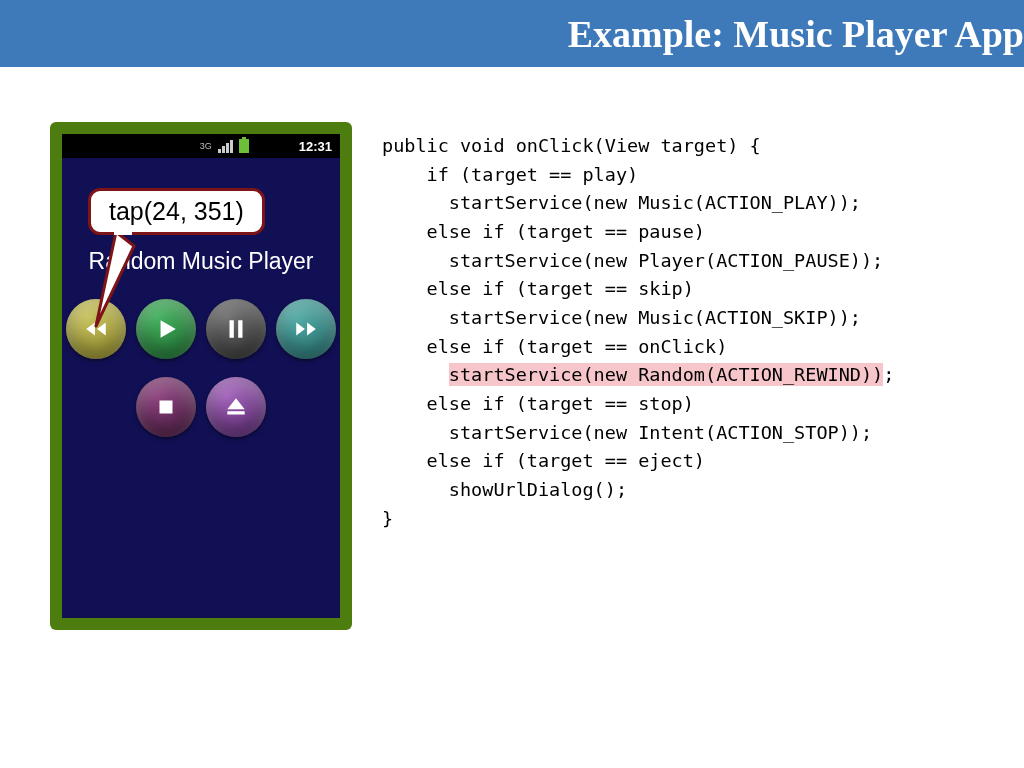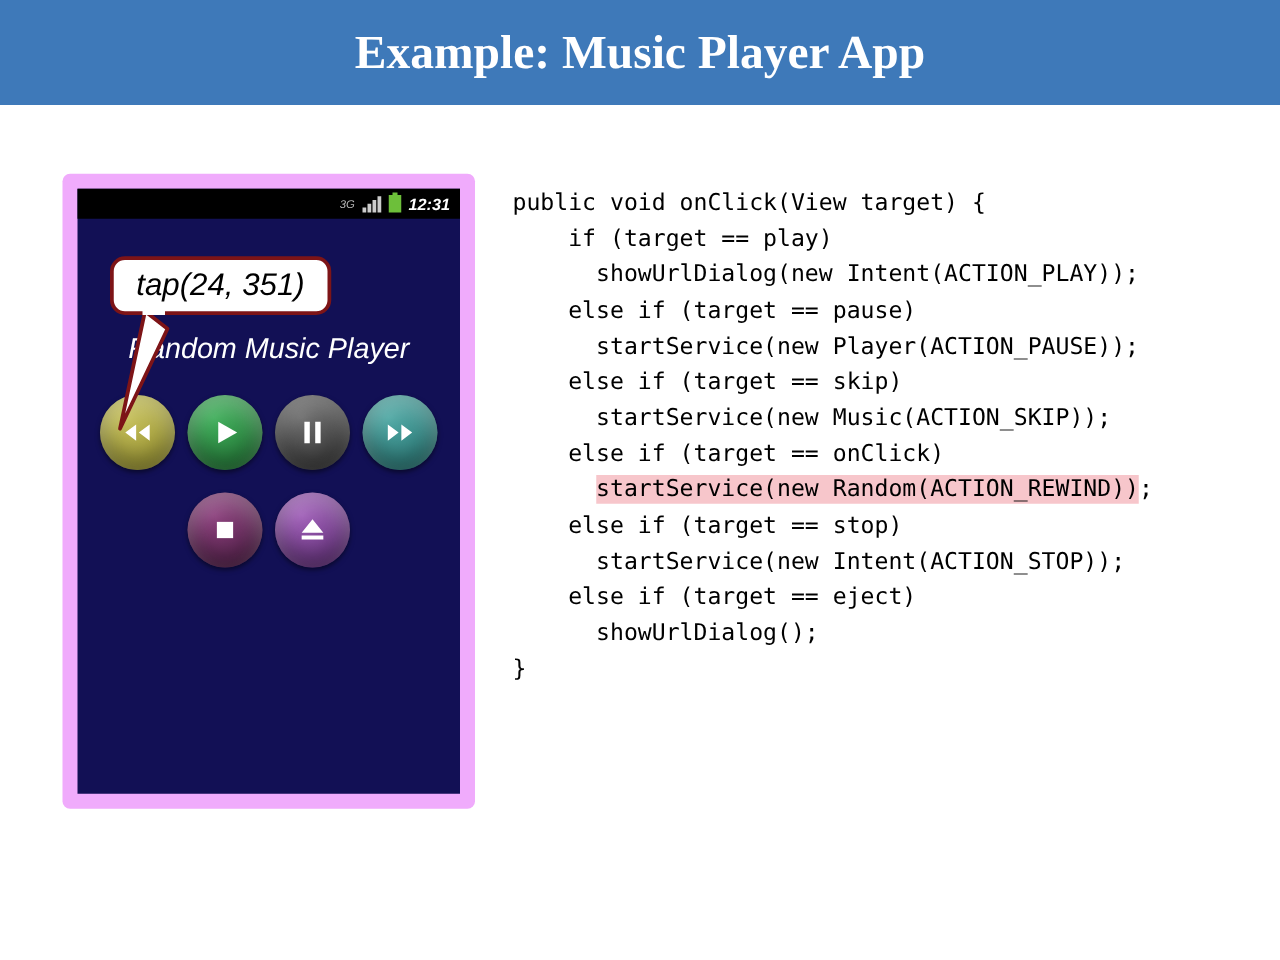--- a/index.html
+++ b/index.html
@@ -6,47 +6,46 @@
   body {
     width: 1024px;
     height: 768px;
     background: #ffffff;
     font-family: Georgia, 'Times New Roman', serif;
     overflow: hidden;
     position: relative;
   }
   .title-bar {
     width: 100%;
-    height: 84px;
+    height: 67px;
     background: #3e79b9;
     display: flex;
     align-items: center;
-    justify-content: center;
+    justify-content: flex-end;
   }
   .title-bar h1 {
     color: #ffffff;
     font-weight: bold;
     font-size: 38px;
     font-family: Georgia, serif;
   }
   .content {
     display: flex;
     padding: 55px 20px 0 50px;
     gap: 30px;
   }
   
   .phone {
-    width: 330px;
+    width: 302px;
     height: 508px;
-    background: #f0abfc;
+    background: #4d7c0f;
     border-radius: 6px;
     padding: 12px;
     position: relative;
     flex-shrink: 0;
-    font-style: italic;
   }
   .phone-screen {
     width: 100%;
     height: 100%;
     background: #121055;
     position: relative;
     overflow: visible;
   }
   .status-bar {
     height: 24px;
@@ -85,20 +84,21 @@
   }
   .battery::before {
     content:'';
     position:absolute;
     top:-2px; left:3px;
     width:4px; height:2px;
     background:#6dbf3a;
   }
   .clock {
     font-weight: bold;
+    margin-left: 44px;
   }
   .app-area {
     position: relative;
     padding-top: 90px;
     text-align: center;
   }
   .app-title {
     color: #ffffff;
     font-family: Arial, sans-serif;
     font-size: 23px;
@@ -240,21 +240,21 @@
               </svg>
           </div>
         </div>
       </div>
 
     </div>
   </div>
 
   <div class="code"><span>public void onClick(View target) {</span>
 <span>    if (target == play)</span>
-<span>      showUrlDialog(new Intent(ACTION_PLAY));</span>
+<span>      startService(new Music(ACTION_PLAY));</span>
 <span>    else if (target == pause)</span>
 <span>      startService(new Player(ACTION_PAUSE));</span>
 <span>    else if (target == skip)</span>
 <span>      startService(new Music(ACTION_SKIP));</span>
 <span>    else if (target == onClick)</span>
 <span>      </span><span class="hl">startService(new Random(ACTION_REWIND))</span><span>;</span>
 <span>    else if (target == stop)</span>
 <span>      startService(new Intent(ACTION_STOP));</span>
 <span>    else if (target == eject)</span>
 <span>      showUrlDialog();</span>

